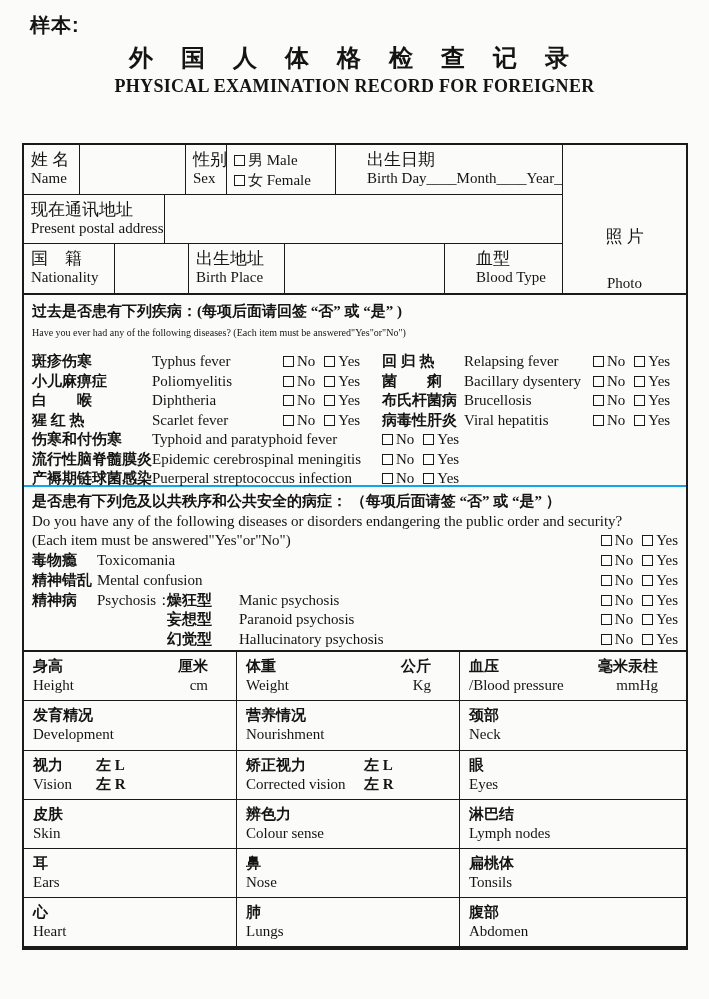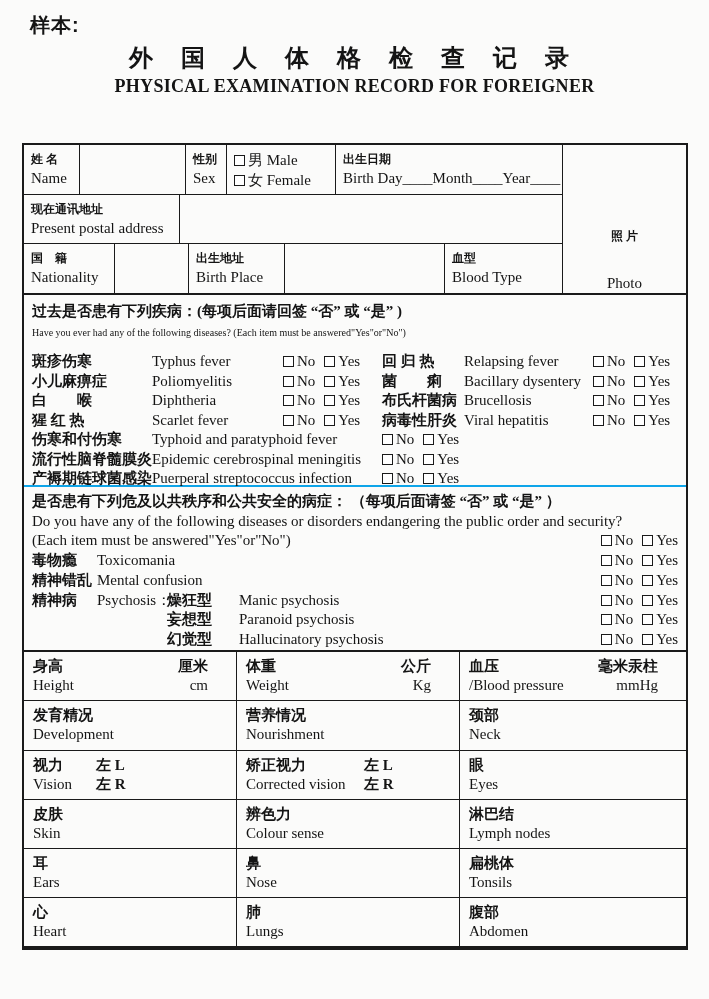--- a/index.html
+++ b/index.html
@@ -22,41 +22,41 @@
   }
   .title-en{
     position:absolute;top:76px;left:0;width:100%;
     text-align:center;font-size:18px;font-weight:bold;letter-spacing:0.3px;
   }
   .form{
     position:absolute;left:22px;top:143px;width:666px;height:807px;
     border:2px solid #1a1a1a;border-bottom-width:4px;
     box-sizing:border-box;background:transparent;
   }
-  .cn{font-weight:bold;font-size:12px;line-height:19px;display:block;white-space:nowrap;}
+  .cn{font-weight:normal;font-size:17px;line-height:19px;display:block;white-space:nowrap;}
   .en{font-size:15px;line-height:19px;display:block;white-space:nowrap;}
   .cb{
     display:inline-block;width:11px;height:11px;
     border:1.5px solid #1a1a1a;box-sizing:border-box;
     background:#fff;vertical-align:-1px;margin-right:3px;
   }
   .cbl{font-size:15px;}
   .cbl.sp{margin-right:9px;}
   .noyes{white-space:nowrap;}
   
   .sec-a{display:flex;height:148px;border-bottom:2px solid #1a1a1a;}
   .a-left{flex:1;display:flex;flex-direction:column;min-width:0;}
   .a-row{display:flex;border-bottom:1.5px solid #1a1a1a;box-sizing:border-box;}
   .a-row.r1{height:50px;}
   .a-row.r2{height:49px;}
   .a-row.r3{flex:1;border-bottom:none;}
   .cell{border-right:1.5px solid #1a1a1a;padding:5px 7px;box-sizing:border-box;overflow:hidden;}
-  .cell.last{border-right:none;}
+  .cell.last{border-right:none;margin-left:24px;}
   .w55{width:56px;}.w106{width:106px;}.w40{width:41px;}.w109{width:109px;}
-  .w164{width:156px;}.w91{width:91px;}.w74{width:74px;}.w96{width:96px;}.w160{width:160px;}
+  .w164{width:141px;}.w91{width:91px;}.w74{width:74px;}.w96{width:96px;}.w160{width:160px;}
   .flex1{flex:1;}
   .photo-cell{
     width:124px;border-left:1.5px solid #1a1a1a;box-sizing:border-box;
     display:flex;flex-direction:column;align-items:center;justify-content:flex-end;gap:28px;
   }
   .sexline{font-size:15px;line-height:20px;white-space:nowrap;}
   
   .sec-b{height:192px;border-bottom:2px solid #0ea5e9;box-sizing:border-box;padding:6px 8px;}
   .b-head-cn{font-weight:bold;font-size:15px;line-height:21px;white-space:nowrap;}
   .b-head-en{font-size:10px;line-height:21px;white-space:nowrap;}

